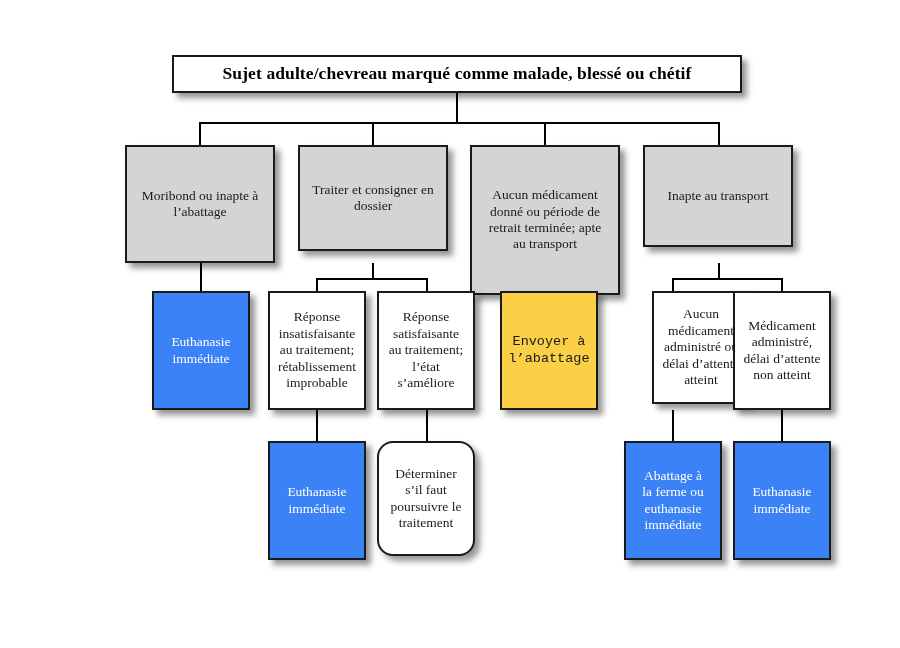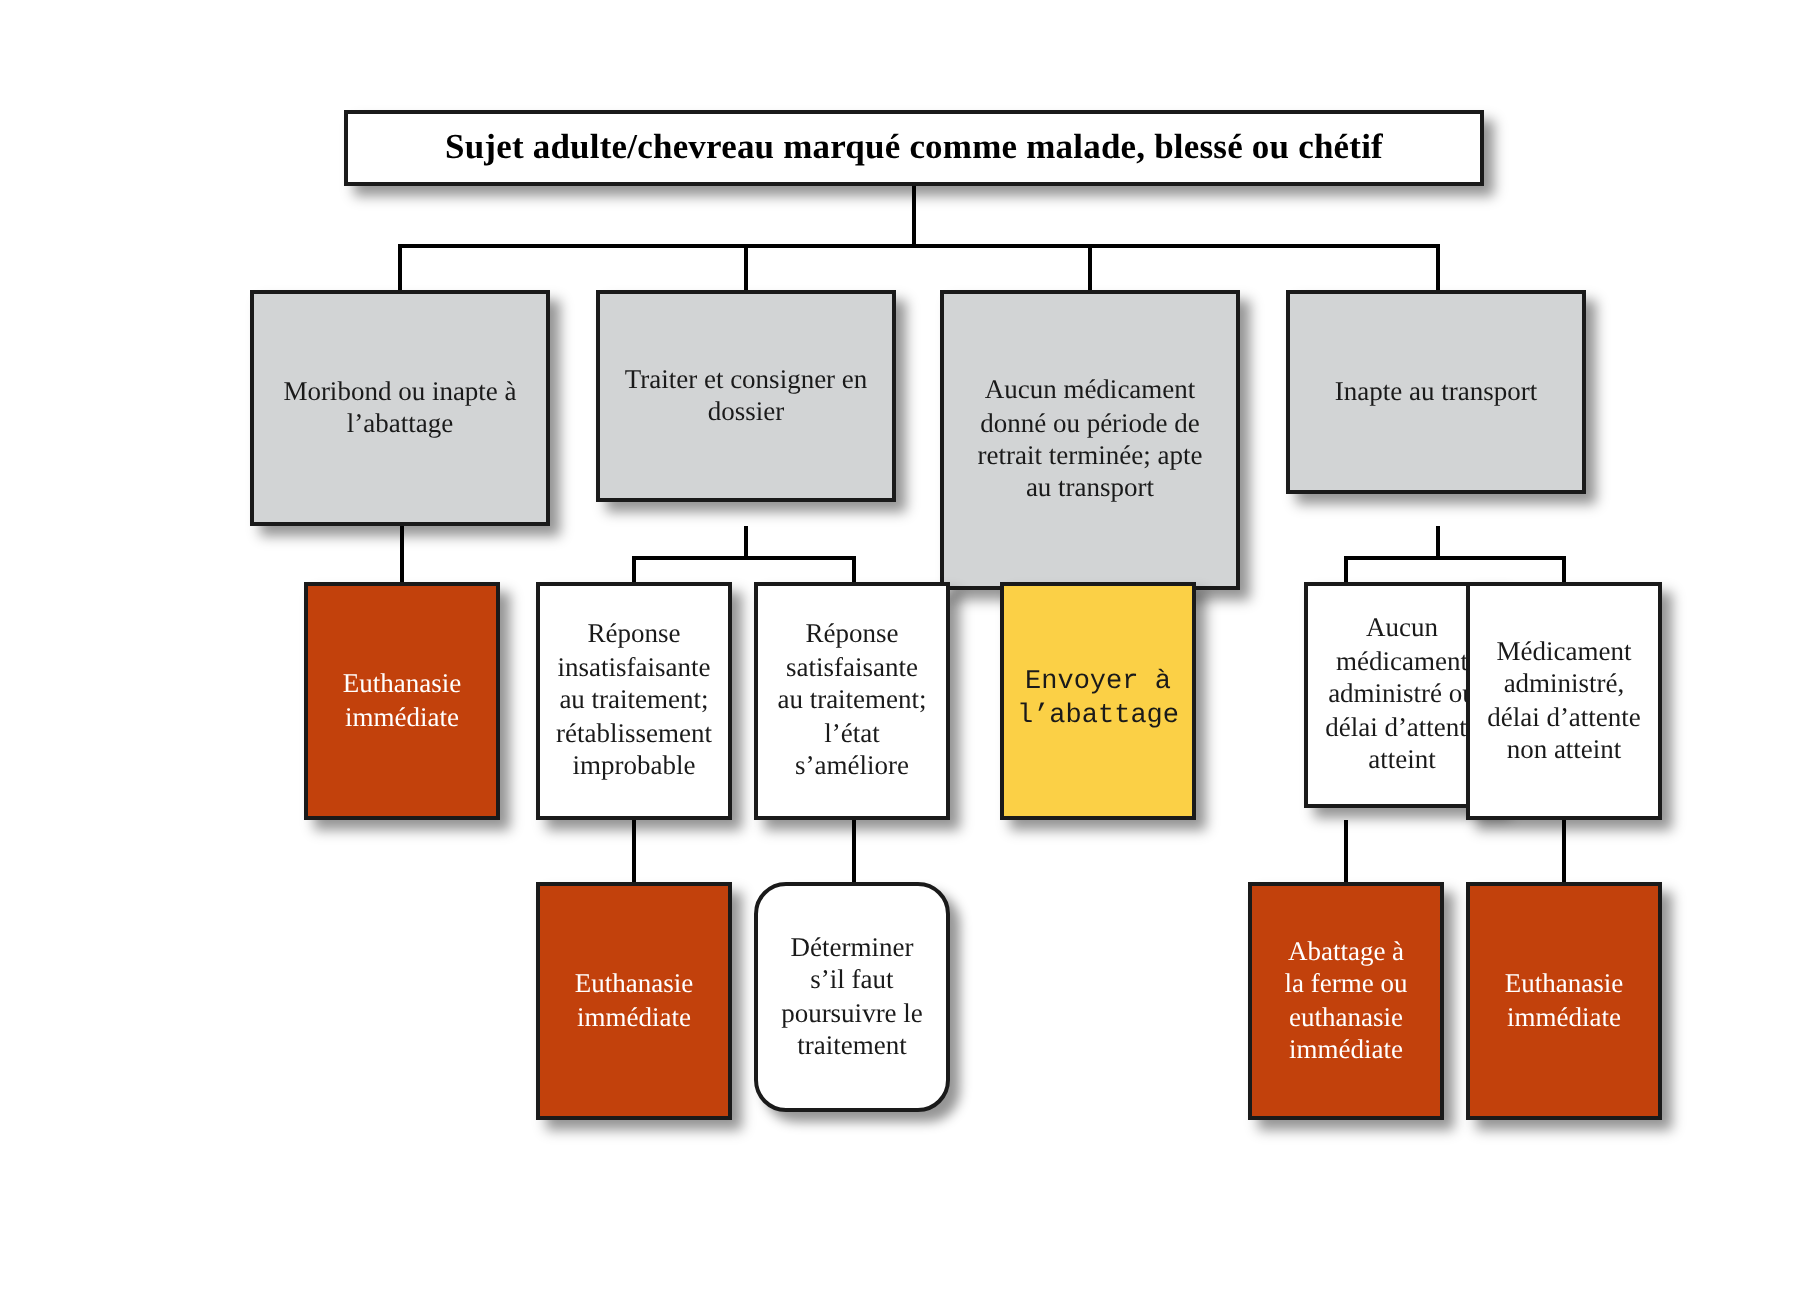--- a/index.html
+++ b/index.html
@@ -56,21 +56,21 @@
     background: #d2d4d5;
     color: #1a1a1a;
     font-size: 13.5px;
   }
   .n-white {
     background: #ffffff;
     color: #1a1a1a;
     font-size: 13.5px;
   }
   .n-red {
-    background: #c2410c;
+    background: #3b82f6;
     color: #ffffff;
     font-size: 13.5px;
   }
   .n-yellow {
     background: #fbd046;
     color: #1a1a1a;
     font-size: 13.5px;
   }
 </style>
 </head>

